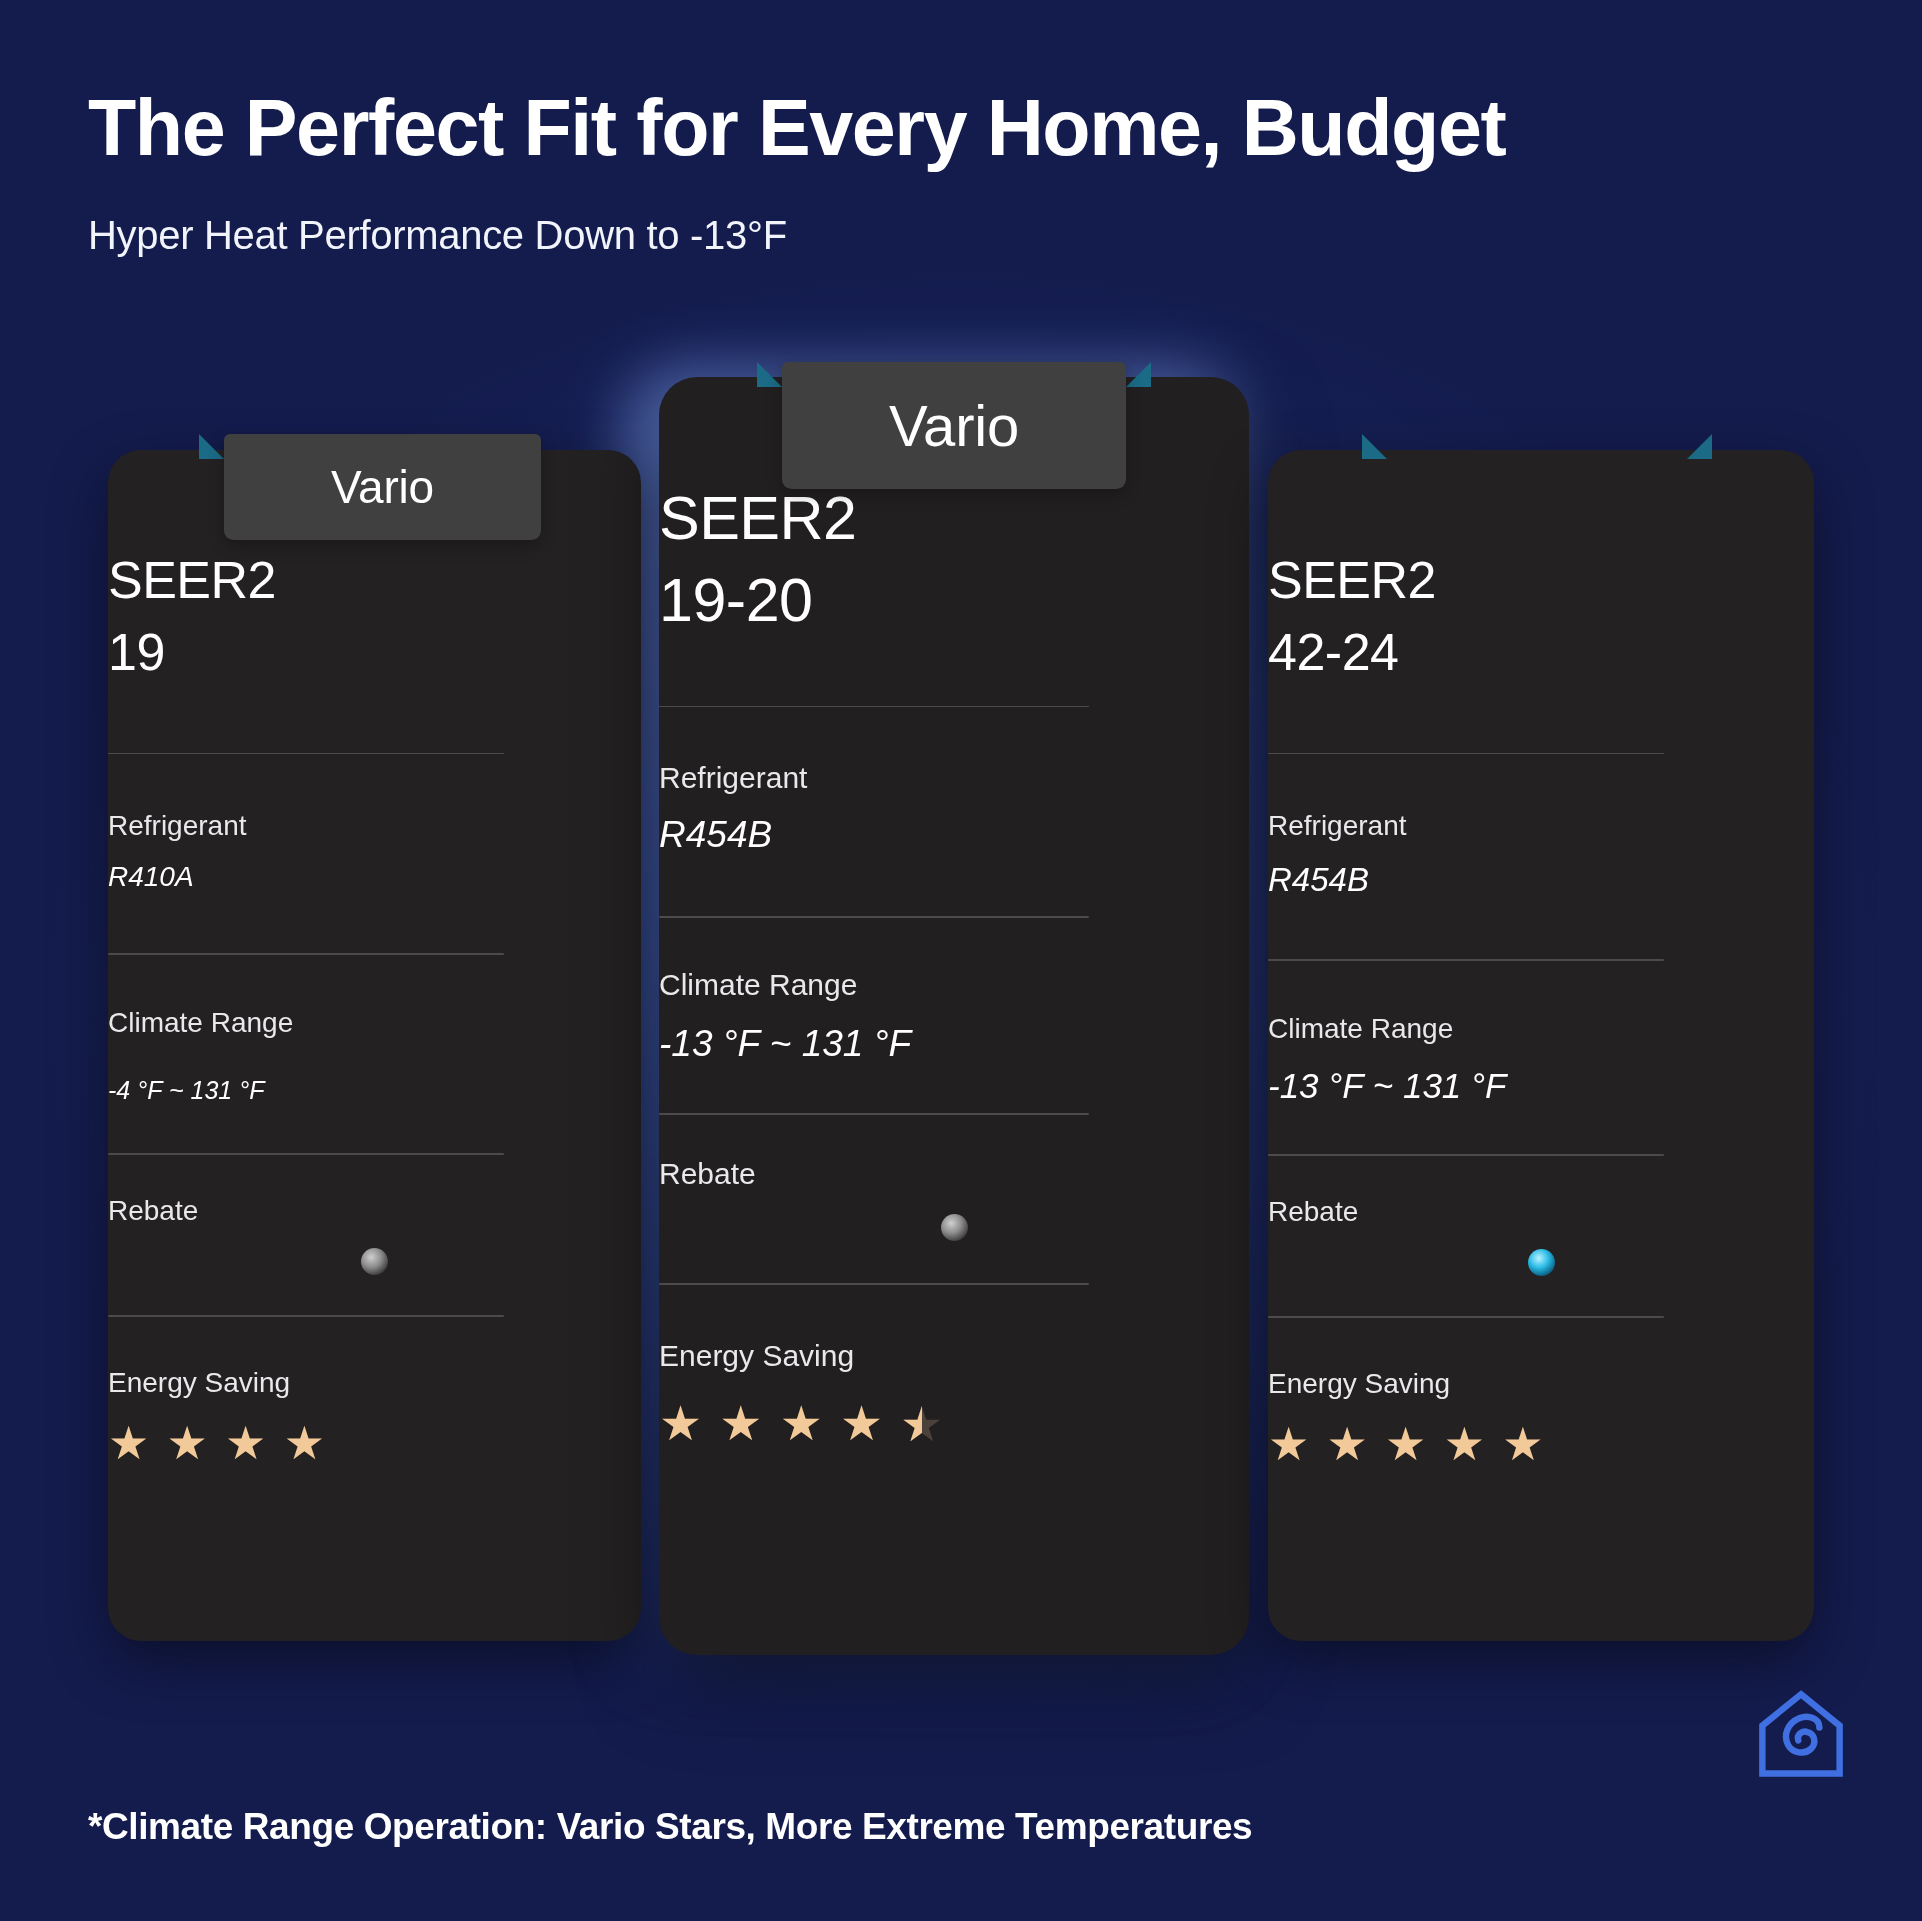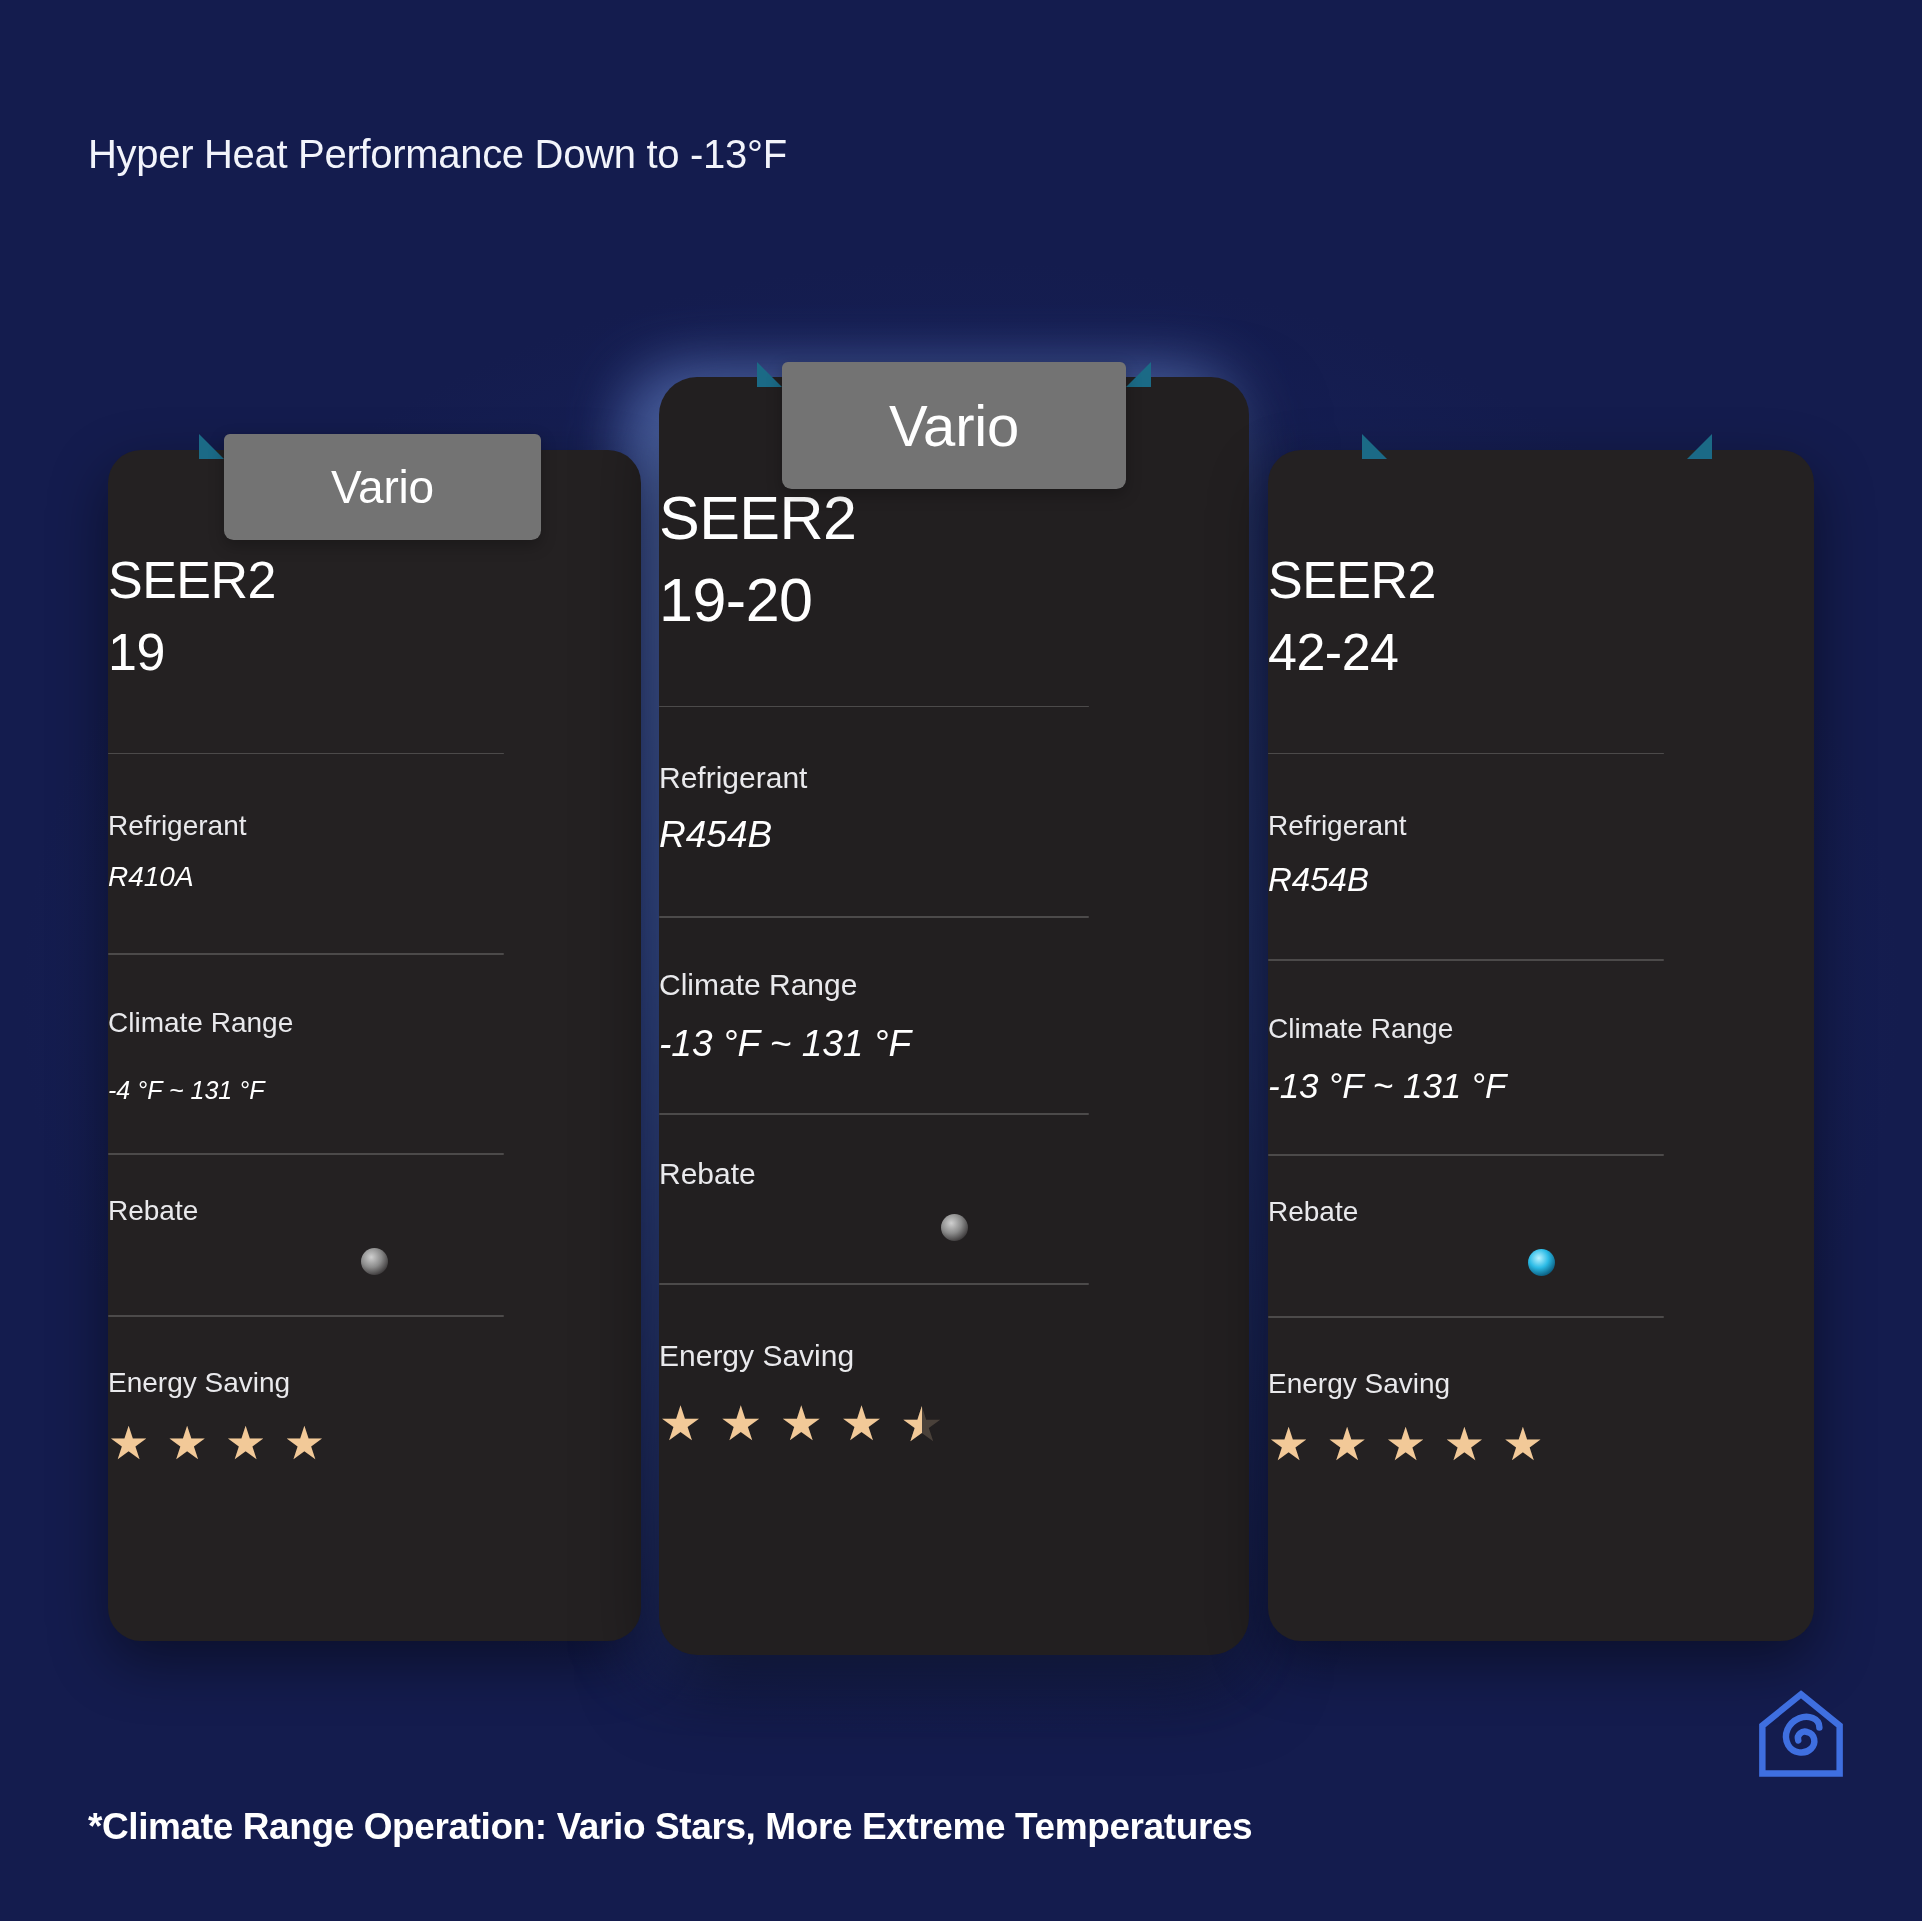--- a/index.html
+++ b/index.html
@@ -41,21 +41,21 @@
     box-shadow:0 21px 58px rgba(0,0,0,0.45);
   }
   .card.mid{
     background:#221f20;
     border-radius:38px;
     box-shadow:0 29px 77px rgba(0,0,0,0.55);
   }
 
   .ribbon{
     position:absolute;
-    background:#737373;
+    background:#404040;
     color:#ffffff;
     text-align:center;
     border-radius:5.8px 5.8px 9.6px 9.6px;
     display:flex;align-items:center;justify-content:center;
     z-index:6;
     box-shadow:0 5.8px 15.4px rgba(0,0,0,0.25);
   }
   .ribbon .rb-label{font-weight:400;letter-spacing:-0.2px;}
   .fold{
     position:absolute;
@@ -107,20 +107,21 @@
     white-space:nowrap;
   }
   .logo{position:absolute;right:75px;bottom:142px;width:92px;height:92px;}
 </style>
 </head>
 <body>
 
 <div class="bg-vignette"></div>
 
 <div class="header">
+  <h1 class="title">The Perfect Fit for Every Home, Budget</h1>
   <div class="subtitle">Hyper Heat Performance Down to -13°F</div>
 </div>
 
 <div class="cards">
 
   <div class="glow" style="left:634px;top:377px;width:596px;height:1287px;"></div>
 
   <div class="card" style="left:108px;top:450px;width:533px;height:1191px;">
     <div class="card-inner" style="top:100px;">
       <div class="seer-label" style="font-size:52px;">SEER2</div>

